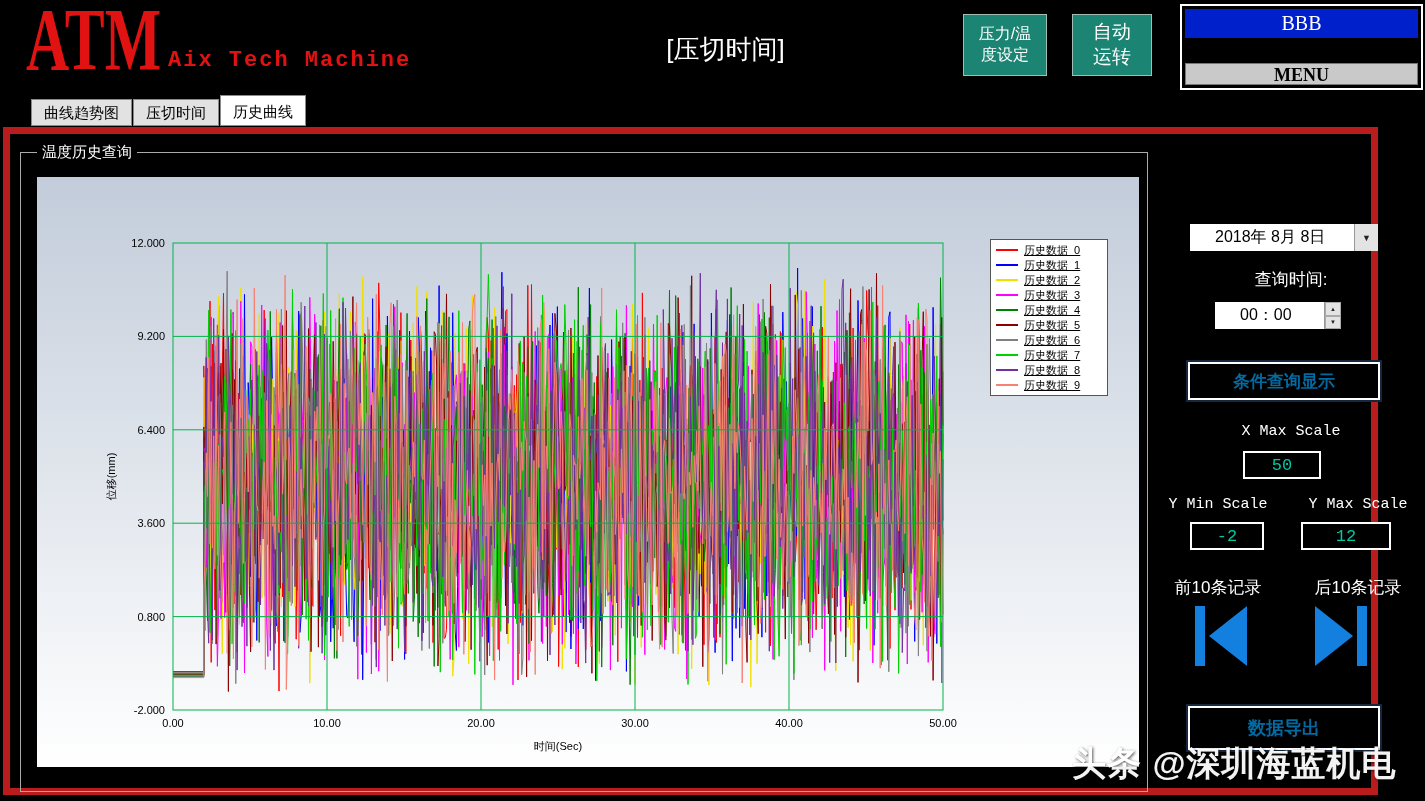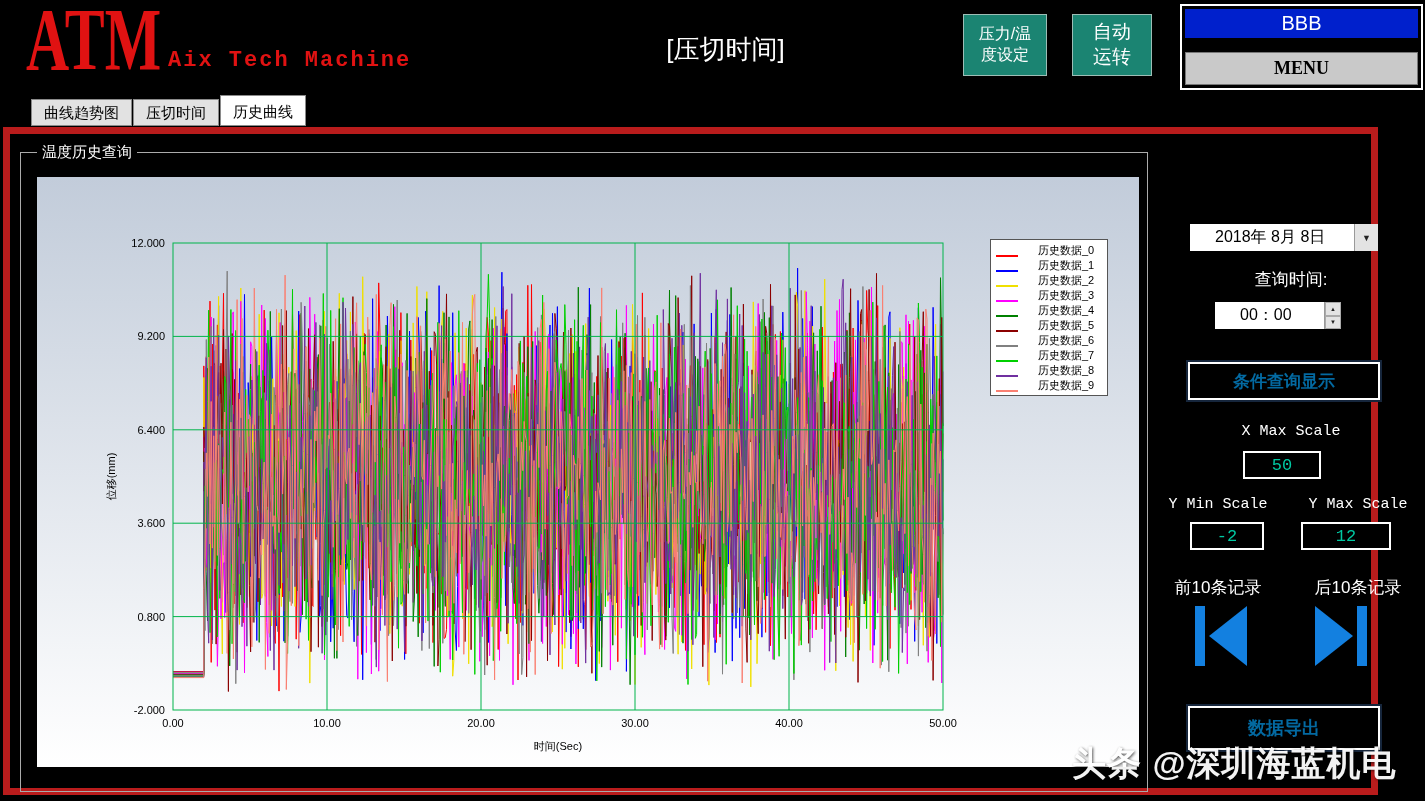--- a/index.html
+++ b/index.html
@@ -17,43 +17,43 @@
         font-size:22px;color:var(--logo);letter-spacing:2px;}
   .page-title{position:absolute;left:calc(50% + 13px);top:32px;transform:translateX(-50%);
         color:#fff;font-size:26px;white-space:nowrap;}
   .teal-btn{position:absolute;top:14px;height:62px;background:var(--teal);color:#fff;
         border:1px solid #9dbdb5;font-size:16px;line-height:1.3;white-space:pre-line;text-align:center;
         font-family:inherit;cursor:pointer;padding:0 5px;}
   #btn-pressure{left:963px;width:84px;}
   #btn-auto{left:1072px;width:80px;font-size:19px;}
   .header-right{position:absolute;left:1180px;top:4px;width:243px;height:86px;border:2px solid #fff;background:#000;}
   .bbb{position:absolute;left:3px;right:3px;top:3px;height:29px;background:var(--bbb);color:#fff;
-        font-family:Liberation Sans, sans-serif;font-size:20px;text-align:center;line-height:29px;}
-  .menu-btn{position:absolute;left:3px;right:3px;bottom:3px;height:33px;background:#C9C9C9;color:#000;
+        font-family:Liberation Serif, serif;font-size:20px;text-align:center;line-height:29px;}
+  .menu-btn{position:absolute;left:3px;right:3px;bottom:3px;height:22px;background:#C9C9C9;color:#000;
         font-family:"Liberation Serif",serif;font-weight:bold;font-size:18px;border:1px solid #777;cursor:pointer;}
 
   
   .tabbar{position:absolute;left:4px;top:95px;height:31px;display:flex;align-items:flex-end;margin-left:27px;}
   .tab{background:#E2E2E2;border:1px solid #8a8a8a;padding:4px 12px 5px;font-size:15px;color:#000;
         cursor:pointer;margin-right:1px;height:27px;}
   .tab.active{background:#FFFFFF;height:31px;padding-top:7px;}
 
   
   .main{position:absolute;left:3px;top:127px;width:1375px;height:668px;border:7px solid #b91c1c;background:#000;}
 
   .groupbox{position:absolute;left:10px;top:18px;width:1128px;height:640px;border:1px solid #ABABAB;}
   .groupbox-label{position:absolute;left:16px;top:-10px;background:#000;color:#fff;font-size:15px;padding:0 5px;}
 
   .chart-panel{position:absolute;left:16px;top:24px;width:1102px;height:590px;background:linear-gradient(180deg,#C2CCDA,#FFFFFF);}
   .chart-title{position:absolute;left:0;right:0;top:16px;text-align:center;font-size:15px;font-weight:bold;color:#223C8C;}
   #chart-svg{position:absolute;left:0;top:0;}
 
   .legend{position:absolute;left:953px;top:62px;width:118px;background:#fff;border:1px solid #555;
         padding:3px 5px;display:flex;flex-direction:column;gap:1px;}
-  .legend-item{display:flex;align-items:flex-end;gap:20px;height:14px;}
+  .legend-item{display:flex;align-items:center;gap:6px;height:14px;text-decoration:underline;}
   .legend-swatch{width:22px;height:0;border-top:2px solid #000;flex:none;}
   .legend-label{font-size:11px;color:#000;line-height:13px;white-space:nowrap;}
 
   
   .sidebar{position:absolute;left:1145px;top:18px;width:272px;height:646px;}
   .side-label{position:absolute;text-align:center;color:#fff;font-size:17px;width:100%;}
   #lbl-qdate{top:44px;}
   #lbl-qtime{top:116px;}
   .picker{position:absolute;background:#fff;display:flex;align-items:stretch;cursor:pointer;}
   #date-picker{left:35px;top:72px;width:188px;height:27px;}

